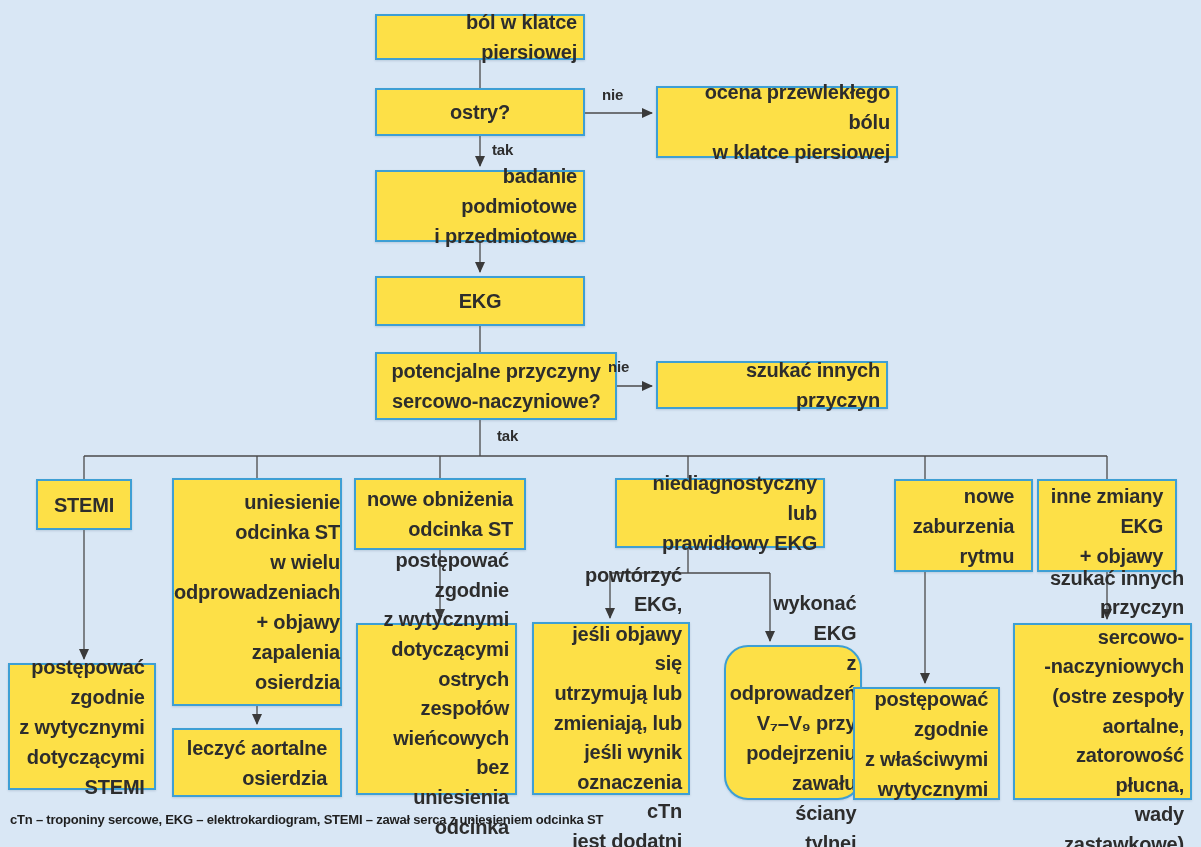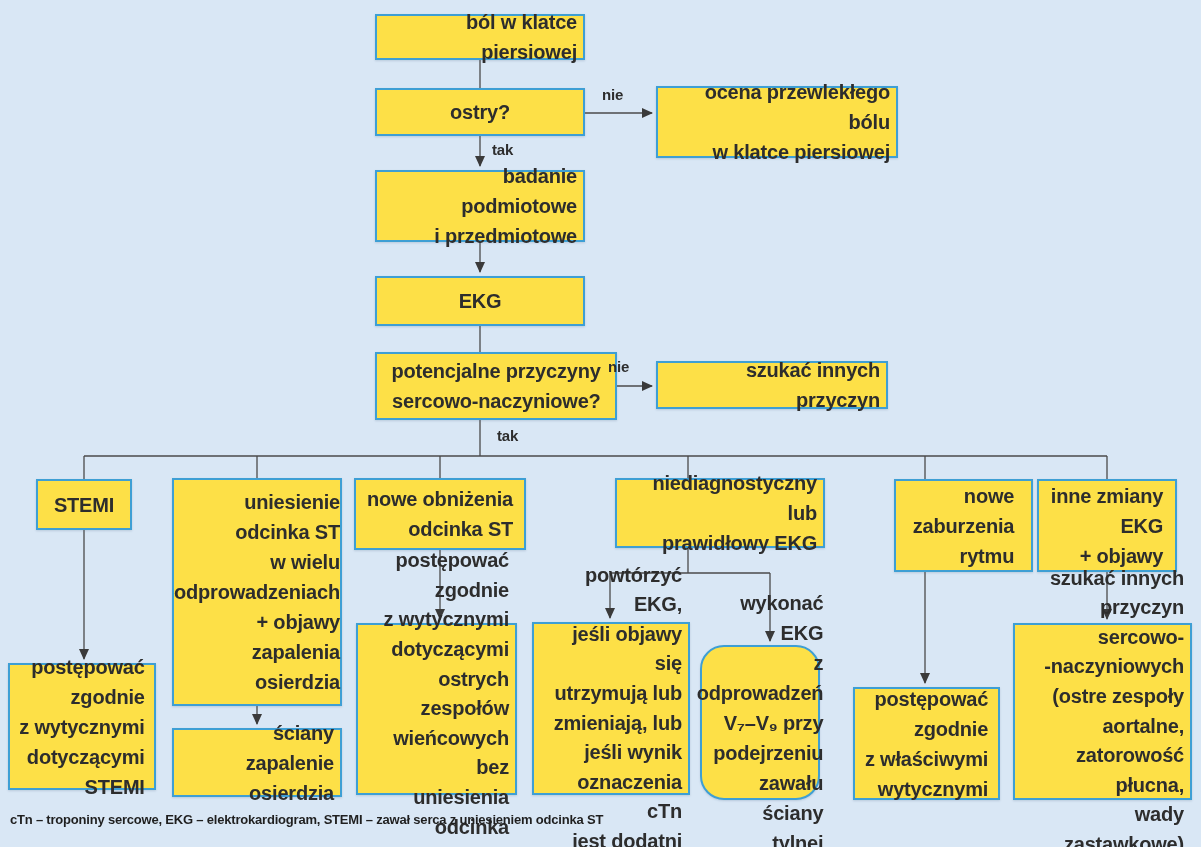--- a/index.html
+++ b/index.html
@@ -126,40 +126,40 @@
   <div class="node" style="left:1037px;top:479px;width:140px;height:93px;">inne zmiany
 EKG
 + objawy</div>
 
   <div class="node" style="left:8px;top:663px;width:148px;height:127px;">postępować
 zgodnie
 z wytycznymi
 dotyczącymi
 STEMI</div>
 
-  <div class="node" style="left:172px;top:728px;width:170px;height:69px;">ściany zapalenie
+  <div class="node" style="left:172px;top:728px;width:170px;height:69px;">leczyć aortalne
 osierdzia</div>
 
   <div class="node" style="left:356px;top:623px;width:161px;height:172px;line-height:1.48;">postępować zgodnie
 z wytycznymi
 dotyczącymi ostrych
 zespołów
 wieńcowych bez
 uniesienia odcinka
 ST</div>
 
   <div class="node" style="left:532px;top:622px;width:158px;height:173px;line-height:1.48;">powtórzyć EKG,
 jeśli objawy się
 utrzymują lub
 zmieniają, lub
 jeśli wynik
 oznaczenia cTn
 jest dodatni</div>
 
-  <div class="node" style="left:700px;top:645px;width:120px;height:155px;border-radius:24px;">wykonać EKG
+  <div class="node" style="left:724px;top:645px;width:138px;height:155px;border-radius:24px;">wykonać EKG
 z odprowadzeń
 V₇–V₉ przy
 podejrzeniu
 zawału ściany
 tylnej</div>
 
   <div class="node" style="left:853px;top:687px;width:147px;height:113px;">postępować
 zgodnie
 z właściwymi
 wytycznymi</div>

